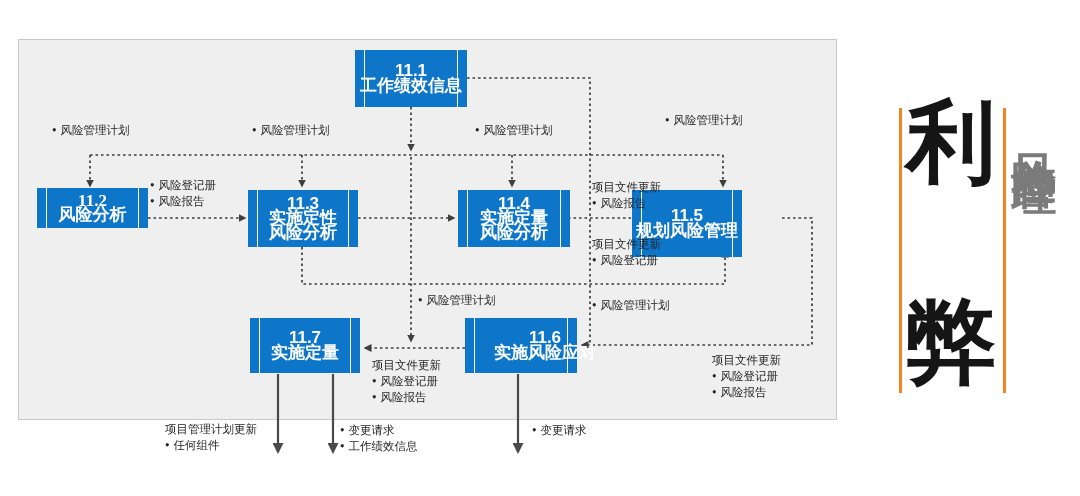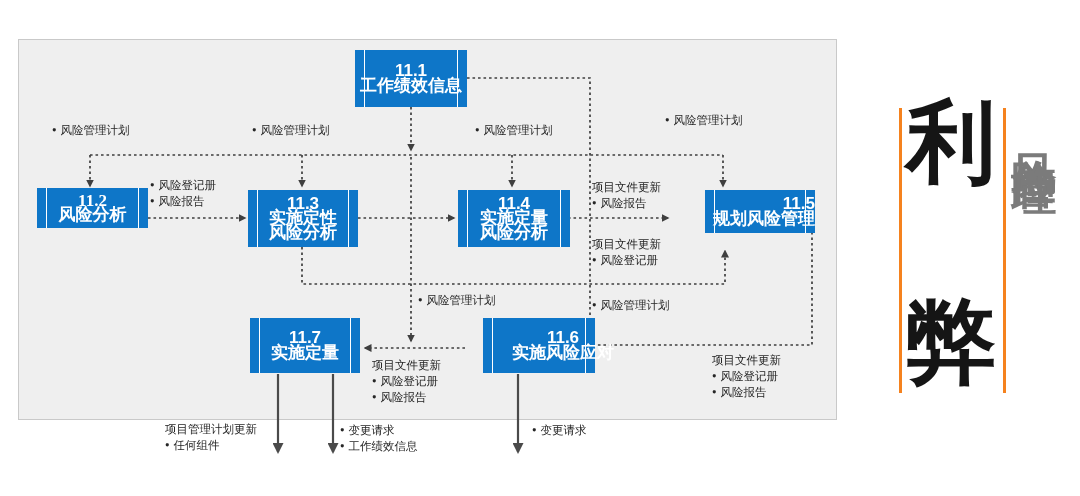--- a/index.html
+++ b/index.html
@@ -99,29 +99,29 @@
       <div class="pbox" style="left: 248px; top: 190px; width: 110px; height: 57px; justify-content: center;">
         <div class="pbox-line">11.3</div>
         <div class="pbox-line">实施定性</div>
         <div class="pbox-line">风险分析</div>
       </div>
       <div class="pbox" style="left: 458px; top: 190px; width: 112px; height: 57px;">
         <div class="pbox-line">11.4</div>
         <div class="pbox-line">实施定量</div>
         <div class="pbox-line">风险分析</div>
       </div>
-      <div class="pbox" style="left: 705px; top: 190px; width: 110px; height: 43px; align-items: flex-end;">
+      <div class="pbox" style="left: 632px; top: 190px; width: 110px; height: 67px;">
         <div class="pbox-line">11.5</div>
         <div class="pbox-line">规划风险管理</div>
       </div>
       <div class="pbox" style="left: 250px; top: 318px; width: 110px; height: 55px;">
         <div class="pbox-line">11.7</div>
         <div class="pbox-line">实施定量</div>
       </div>
-      <div class="pbox" style="left: 483px; top: 318px; width: 112px; height: 55px; padding-left: 48px;">
+      <div class="pbox" style="left: 465px; top: 318px; width: 112px; height: 55px; padding-left: 48px;">
         <div class="pbox-line">11.6</div>
         <div class="pbox-line">实施风险应对</div>
       </div>
     </div>
   <div>
       <div class="flabel" style="left: 52px; top: 122px;">
         <div><span class="bullet">●</span>风险管理计划</div>
       </div>
       <div class="flabel" style="left: 252px; top: 122px;">
         <div><span class="bullet">●</span>风险管理计划</div>

